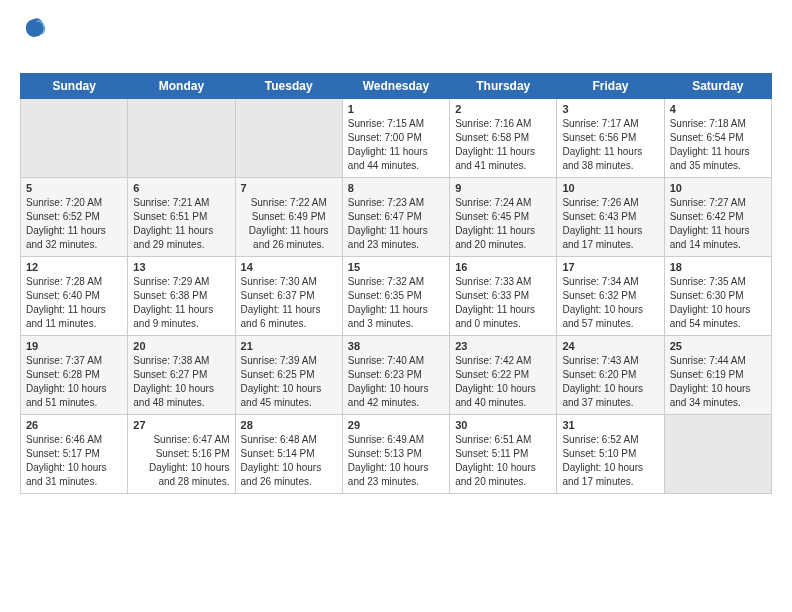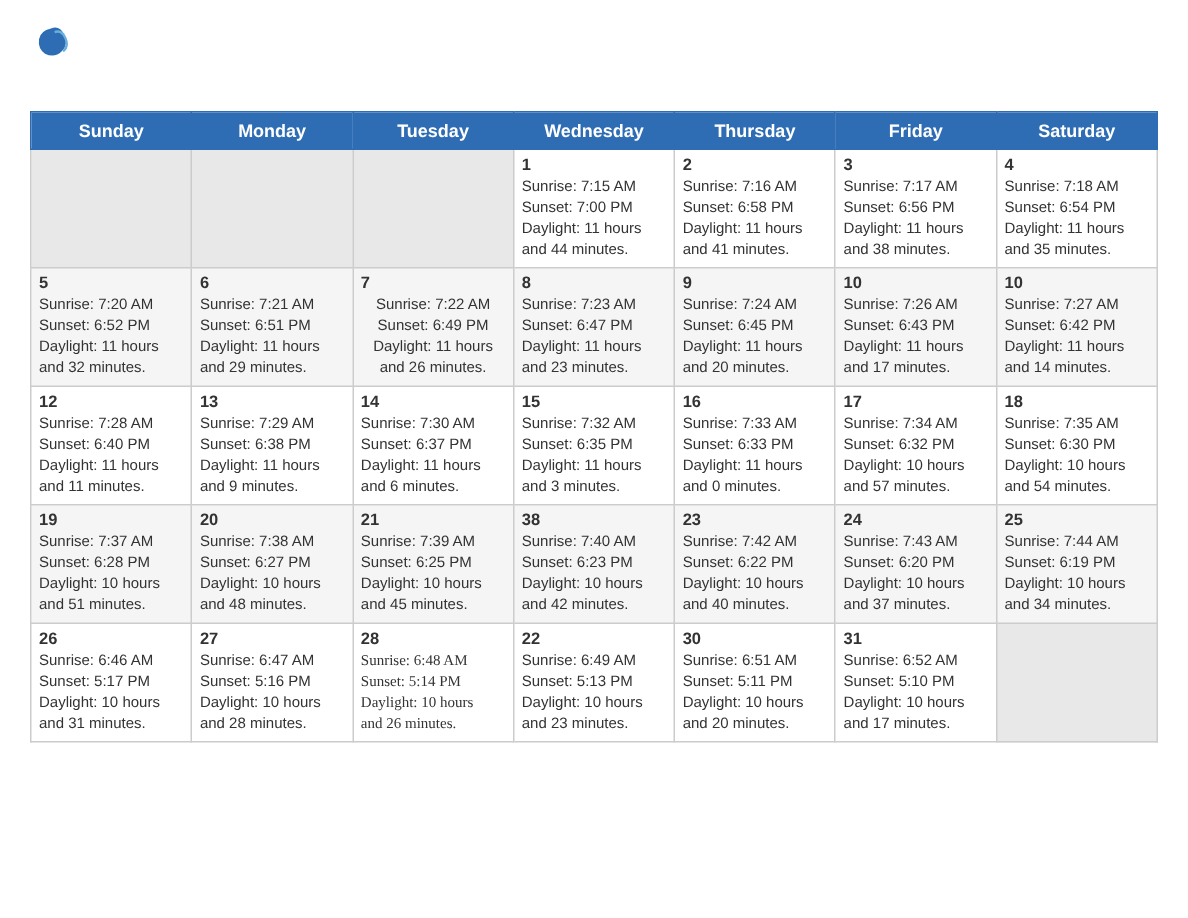--- a/index.html
+++ b/index.html
@@ -320,34 +320,34 @@
         <tr>
           <td>
             <span class="day-number">26</span>
             <div class="day-info" style="white-space: pre-line;">Sunrise: 6:46 AM
 Sunset: 5:17 PM
 Daylight: 10 hours
 and 31 minutes.</div>
           </td>
           <td>
             <span class="day-number">27</span>
-            <div class="day-info" style="white-space: pre-line;">Sunrise: 6:47 AM
+            <div class="day-info" style="white-space: pre-line; text-align: right;">Sunrise: 6:47 AM
 Sunset: 5:16 PM
 Daylight: 10 hours
 and 28 minutes.</div>
           </td>
           <td>
             <span class="day-number">28</span>
-            <div class="day-info" style="white-space: pre-line; font-family: Liberation Serif, serif;">Sunrise: 6:48 AM
+            <div class="day-info" style="white-space: pre-line;">Sunrise: 6:48 AM
 Sunset: 5:14 PM
 Daylight: 10 hours
 and 26 minutes.</div>
           </td>
           <td>
-            <span class="day-number">22</span>
+            <span class="day-number">29</span>
             <div class="day-info" style="white-space: pre-line;">Sunrise: 6:49 AM
 Sunset: 5:13 PM
 Daylight: 10 hours
 and 23 minutes.</div>
           </td>
           <td>
             <span class="day-number">30</span>
             <div class="day-info" style="white-space: pre-line;">Sunrise: 6:51 AM
 Sunset: 5:11 PM
 Daylight: 10 hours

